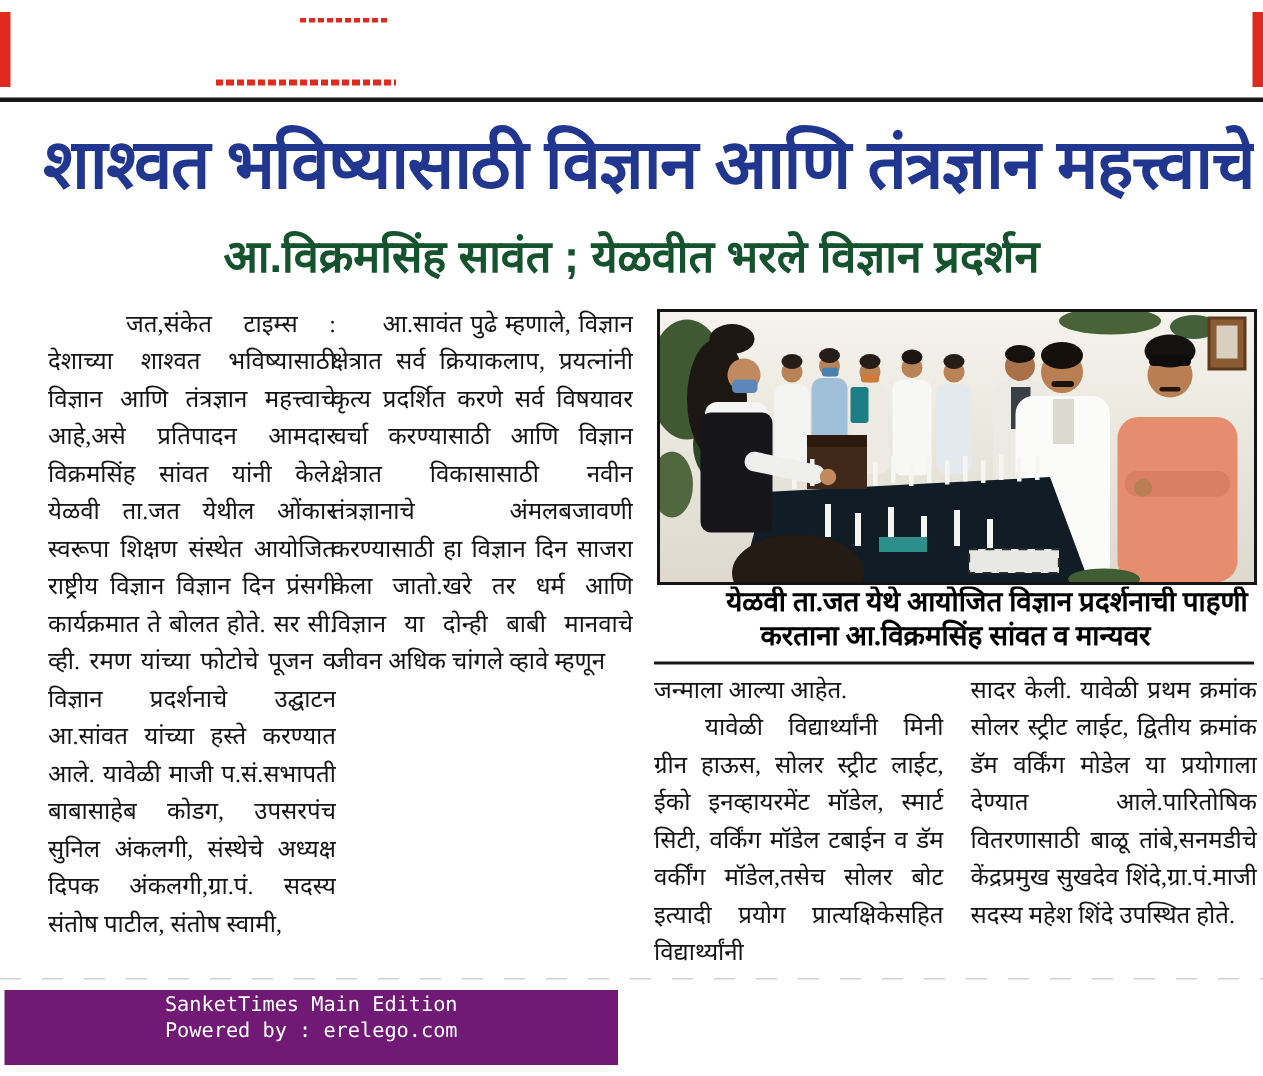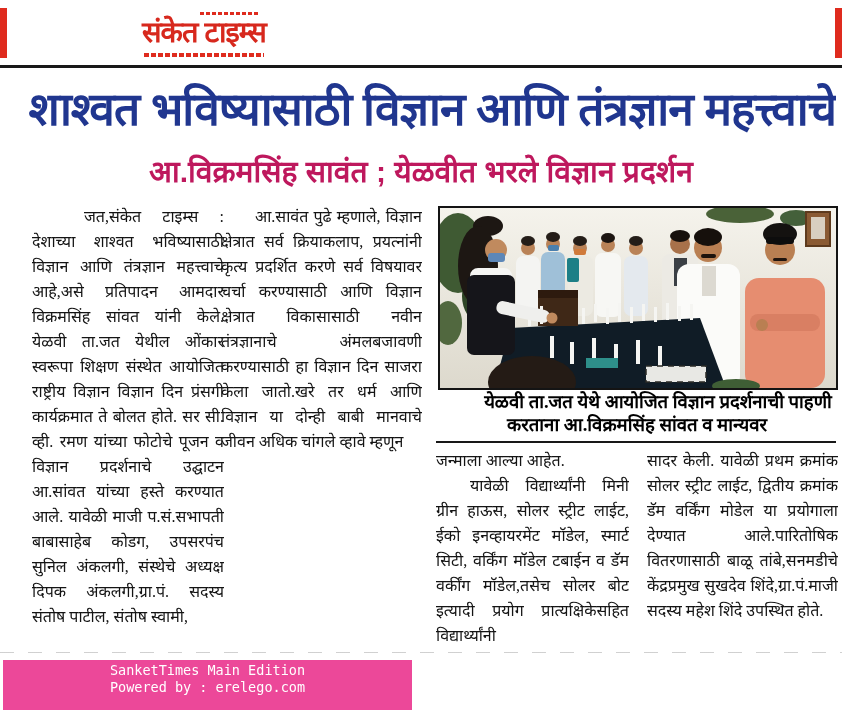--- a/index.html
+++ b/index.html
@@ -20,21 +20,21 @@
               background:repeating-linear-gradient(90deg,#df2b1e 0 5px,transparent 5px 7px);}
 
   .top-rule{position:absolute;left:0;top:65px;width:842px;height:3px;background:#181818;}
 
   
   .headline{position:absolute;left:6px;top:74px;width:830px;height:72px;
             color:#20368f;font-weight:800;font-size:46px;line-height:70px;text-align:right;
             font-family:"Liberation Sans","DejaVu Sans",sans-serif;
             white-space:nowrap;overflow:hidden;letter-spacing:-1px;}
   .subheadline{position:absolute;left:6px;top:150px;width:830px;height:46px;
-            color:#be185d;font-weight:800;font-size:30px;line-height:44px;text-align:center;
+            color:#14532d;font-weight:800;font-size:30px;line-height:44px;text-align:center;
             font-family:"Liberation Sans","DejaVu Sans",sans-serif;
             white-space:nowrap;overflow:hidden;}
 
   
   .col{position:absolute;overflow:hidden;}
   .col p{margin:0;font-size:16px;line-height:25px;text-align:justify;color:#141414;}
   .col p.indent{text-indent:34px;}
   .col p.dateline{text-indent:52px;}
   .col p + p{margin-top:6px;}
   .col1{left:32px;top:204px;width:192px;height:454px;}
@@ -46,36 +46,35 @@
   .photo{position:absolute;left:438px;top:206px;width:396px;height:180px;
          border:2px solid #141414;background:#e9e7df;overflow:hidden;}
   .caption{position:absolute;left:436px;top:391px;width:402px;height:48px;overflow:hidden;
            font-weight:bold;font-size:18.5px;line-height:23px;color:#000;text-indent:42px;text-align:center;}
   .caption-rule{position:absolute;left:436px;top:441px;width:400px;height:2px;background:#181818;}
 
   .cut-line{position:absolute;left:0;top:652px;width:842px;height:1px;opacity:.55;
             background:repeating-linear-gradient(90deg,#aaa 0 14px,transparent 14px 28px);}
 
   
-  .footer{position:absolute;left:3px;top:660px;width:409px;height:50px;background:#ec4899;
+  .footer{position:absolute;left:3px;top:660px;width:409px;height:50px;background:#701a75;
           color:#ffffff;font-family:"DejaVu Sans Mono","Liberation Mono",monospace;
           font-size:13.5px;line-height:16.5px;text-align:center;padding-top:2px;box-sizing:border-box;}
   .footer div{white-space:nowrap;}
 </style>
 </head>
 <body>
 
 <div class="page">
 
   <div class="edge-tick left"></div>
   <div class="edge-tick right"></div>
 
   <div class="masthead">
     <div class="mast-micro"></div>
-    <div class="mast-logo">संकेत टाइम्स</div>
     <div class="mast-tagline"></div>
   </div>
 
   <div class="top-rule"></div>
 
   <div class="headline">शाश्वत भविष्यासाठी विज्ञान आणि तंत्रज्ञान महत्त्वाचे</div>
   <div class="subheadline">आ.विक्रमसिंह सावंत ; येळवीत भरले विज्ञान प्रदर्शन</div>
 
   <div class="col col1">
     <p class="dateline">जत,संकेत टाइम्स : देशाच्या शाश्वत भविष्यासाठी विज्ञान आणि तंत्रज्ञान महत्त्वाचे आहे,असे प्रतिपादन आमदार विक्रमसिंह सांवत यांनी केले. येळवी ता.जत येथील ओंकार स्वरूपा शिक्षण संस्थेत आयोजित राष्ट्रीय विज्ञान विज्ञान दिन प्रंसगी कार्यक्रमात ते बोलत होते. सर सी. व्ही. रमण यांच्या फोटोचे पूजन व विज्ञान प्रदर्शनाचे उद्घाटन आ.सांवत यांच्या हस्ते करण्यात आले. यावेळी माजी प.सं.सभापती बाबासाहेब कोडग, उपसरपंच सुनिल अंकलगी, संस्थेचे अध्यक्ष दिपक अंकलगी,ग्रा.पं. सदस्य संतोष पाटील, संतोष स्वामी,</p>

